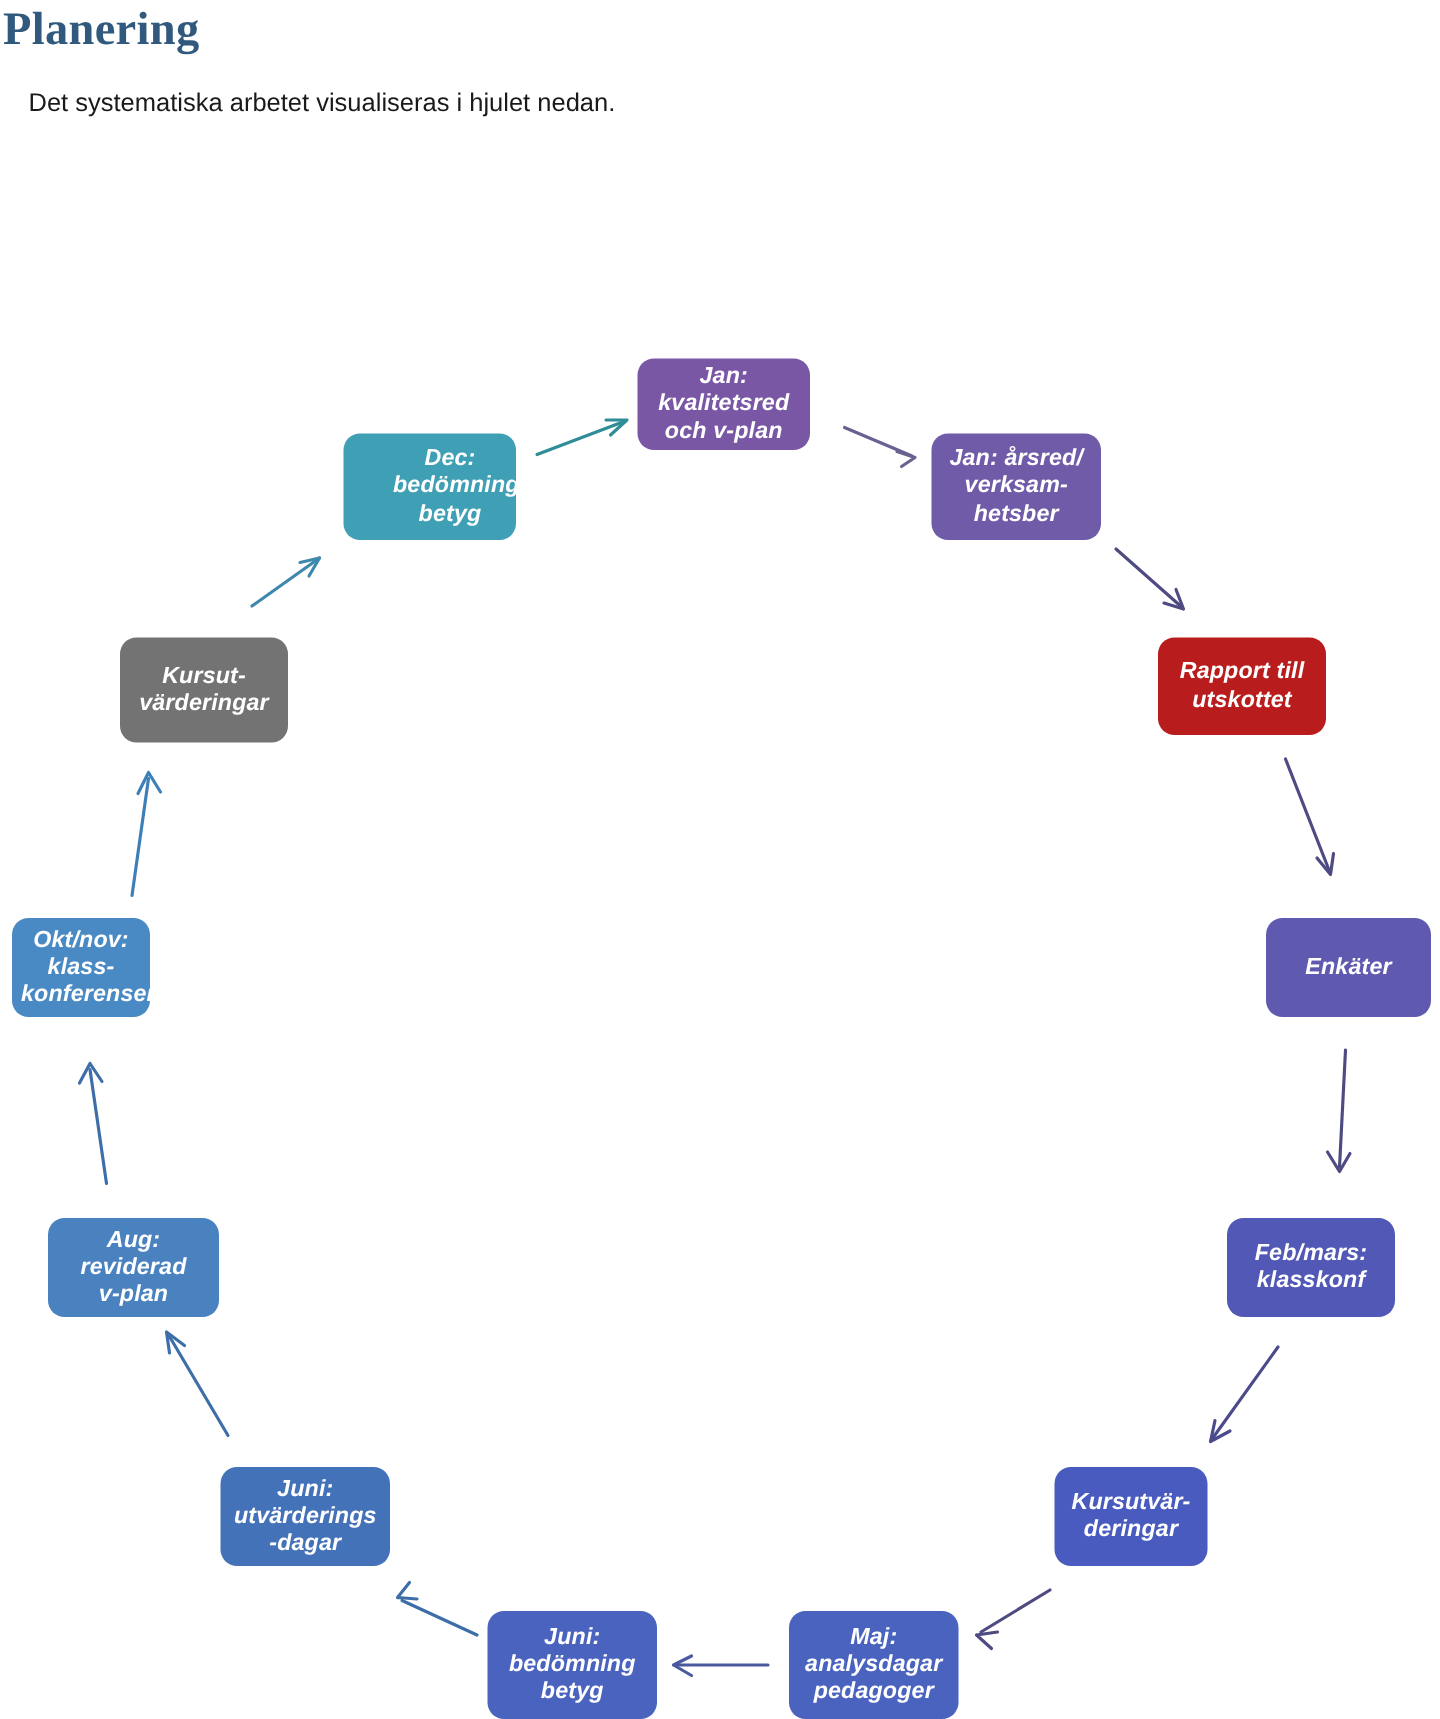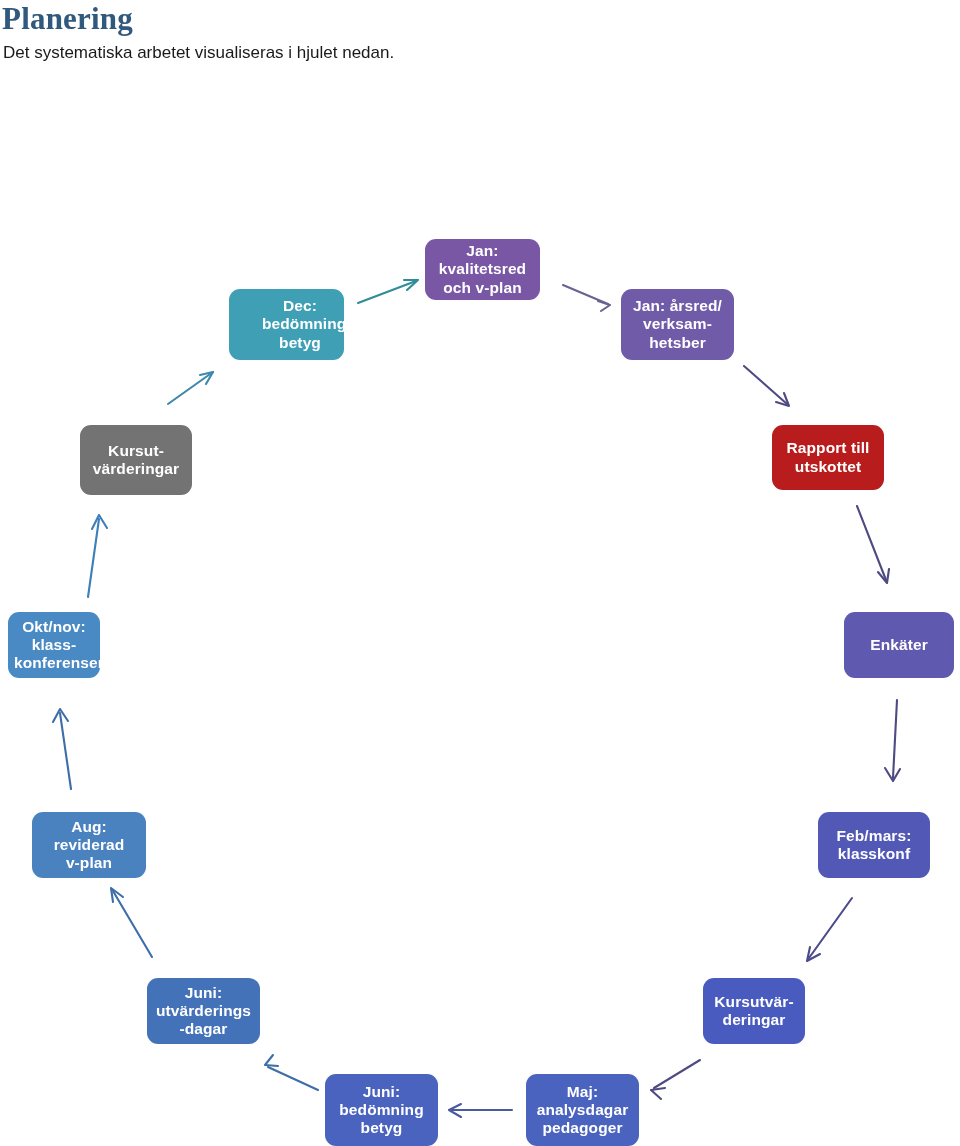--- a/index.html
+++ b/index.html
@@ -33,21 +33,21 @@
     color: #31597d;
     letter-spacing: 0.2px;
     margin: 0;
     padding: 1px 0 0 2px;
     line-height: 1.18;
   }
   #page-subtitle {
     font-family: "Liberation Sans", sans-serif;
     font-size: 17px;
     color: #1a1a1a;
-    margin: 0;
+    margin: 16px;
     padding: 5px 0 0 3px;
     line-height: 1.2;
   }
   
   #wheel {
     position: absolute;
     left: 0;
     top: 0;
     width: 960px;
     height: 1146px;
@@ -69,21 +69,21 @@
     font-size: 15.5px;
     line-height: 1.18;
     display: flex;
     align-items: center;
     justify-content: center;
     text-align: center;
     padding: 4px 6px;
     white-space: pre-line;
     letter-spacing: 0.1px;
   }
-  .node span { display: block; width: 100%; }
+  .node span { display: block; width: 100%; font-style: italic; }
 </style>
 </head>
 <body>
 
 <div id="page">
 
   <div id="header">
     <h1 id="page-title">Planering</h1>
     <p id="page-subtitle">Det systematiska arbetet visualiseras i hjulet nedan.</p>
   </div>

